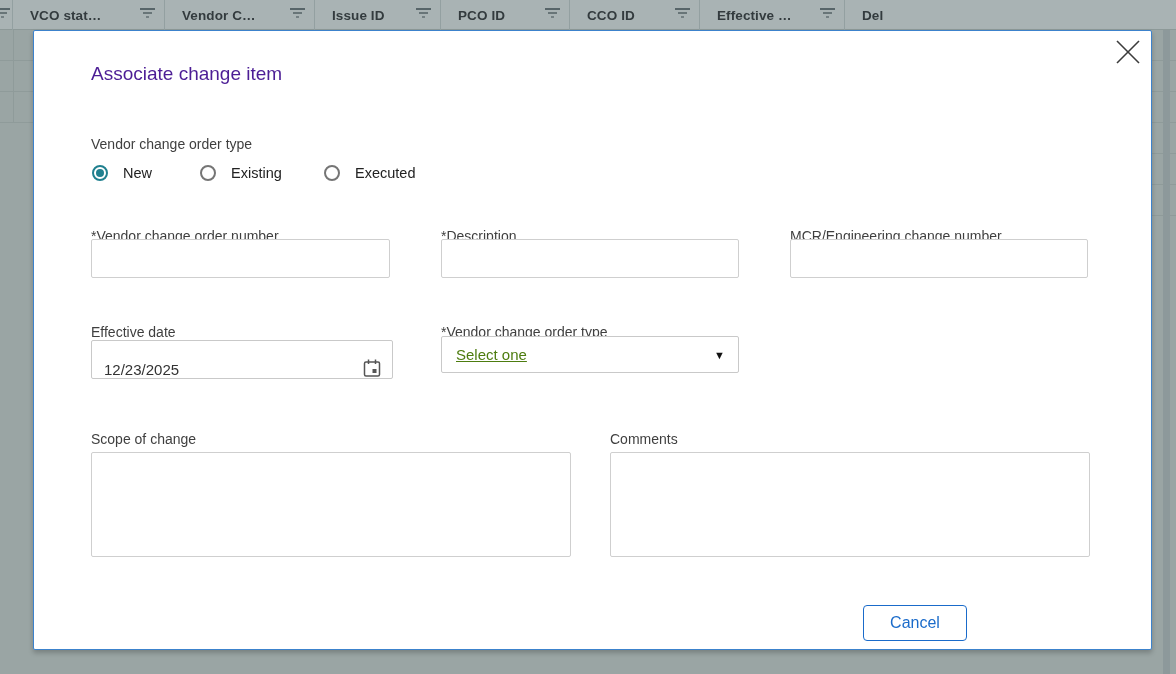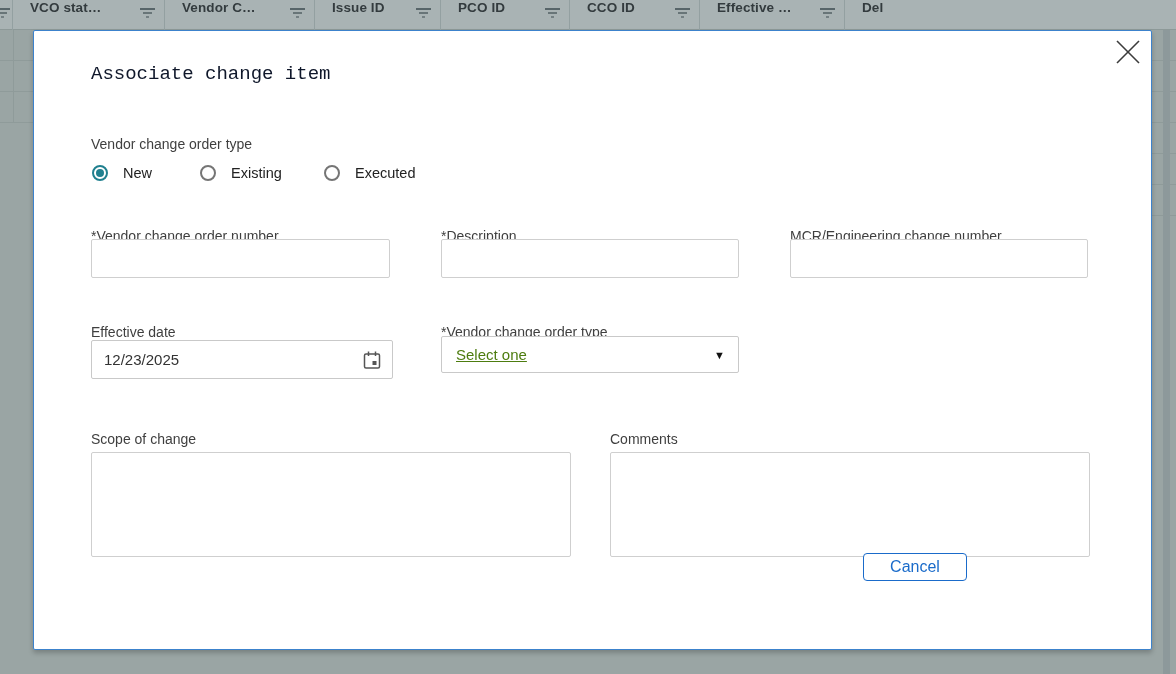--- a/index.html
+++ b/index.html
@@ -5,21 +5,21 @@
   * { margin:0; padding:0; box-sizing:border-box; }
   html,body { width:1176px; height:674px; overflow:hidden; }
   body { font-family:"Liberation Sans", sans-serif; position:relative; background:#9aa5a4; }
 
   
   .bg-header{
     position:absolute; left:0; top:0; width:1176px; height:30px;
     display:flex; background:#a9b3b4; border-bottom:1px solid #8d9998;
   }
   .hcell{
-    position:relative; height:30px; display:flex; 
+    position:relative; height:30px; display:flex; align-items:center;
     border-right:1px solid #93a0a1; padding-left:17px; overflow:hidden; flex:0 0 auto;
   }
   .hlabel{ font-size:13.5px; font-weight:bold; color:#333b3e; letter-spacing:.1px; white-space:nowrap; }
   .filter-icon{ position:absolute; right:9px; top:8px; width:16px; height:13px; }
   .filter-icon i{ display:block; background:#576569; height:2px; margin:0 auto 2px auto; }
   .filter-icon i:nth-child(1){ width:15px; }
   .filter-icon i:nth-child(2){ width:9px; opacity:.8; }
   .filter-icon i:nth-child(3){ width:3px; opacity:.65; }
   .hcell.stub{ padding-left:0; }
   .hcell.stub .filter-icon{ right:auto; left:-6px; }
@@ -30,58 +30,58 @@
   .bg-rows-right{ position:absolute; left:1152px; top:123px; width:24px; }
   .bg-scrollbar{ position:absolute; left:1163px; top:30px; width:7px; height:644px; background:#8d999b; }
 
   
   .modal{
     position:absolute; left:33px; top:30px; width:1119px; height:620px;
     background:#ffffff; border:1.5px solid #3c82cc; border-radius:2px;
     box-shadow:0 3px 5px rgba(0,0,0,.22);
   }
   .close-btn{ position:absolute; left:1080px; top:7px; width:28px; height:28px; cursor:pointer; }
-  .modal-title{ position:absolute; left:57px; top:32px; font-size:19px; font-weight:normal; color:#0f172a;font-family:Liberation Mono, monospace; }
+  .modal-title{ position:absolute; left:57px; top:32px; font-size:19px; font-weight:normal; color:#4c1d95; }
 
   .fld-label{ position:absolute; font-size:14px; color:#3f3f3f; white-space:nowrap;margin-top:12px; }
 
   
   .radio-item{ position:absolute; top:134px; display:flex; align-items:center; cursor:pointer; }
   .radio-circle{ width:16px; height:16px; border-radius:50%; border:2px solid #757575; position:relative; background:#fff; }
   .radio-circle.sel{ border-color:#20808f; }
   .radio-circle.sel::after{
     content:""; position:absolute; left:2px; top:2px; width:8px; height:8px;
     border-radius:50%; background:#20808f;
   }
   .radio-text{ margin-left:15px; font-size:14.5px; color:#222; }
 
   
   .txt-input{
     position:absolute; height:39px; border:1px solid #cfcfcf; border-radius:2px;
     background:#fff; font-family:"Liberation Sans", sans-serif; font-size:15px; color:#333; padding:0 12px; outline:none;
   }
   .date-wrap{ position:absolute; left:57px; top:309px; width:302px; height:39px;
-    border:1px solid #c9c9c9; border-radius:2px; background:#fff; display:flex; align-items:center; }
+    border:1px solid #c9c9c9; border-radius:2px; background:#fff; display:flex; align-items:flex-end; }
   .date-value{ flex:1; padding-left:12px; font-size:15px; color:#333; }
   .cal-icon{ width:20px; height:20px; margin-right:10px; cursor:pointer; }
 
   .select-box{ position:absolute; left:407px; top:305px; width:298px; height:37px;
     border:1px solid #c9c9c9; border-radius:2px; background:#fff;
     display:flex; align-items:center; cursor:pointer; }
   .select-value{ flex:1; padding-left:14px; font-size:15px; color:#4d7c0f;text-decoration:underline; }
   .select-caret{ margin-right:13px; font-size:11px; color:#111; }
 
   .txt-area{
     position:absolute; top:421px; width:480px; height:105px;
     border:1px solid #cfcfcf; border-radius:2px; background:#fff; resize:none; outline:none;
     font-family:"Liberation Sans", sans-serif; font-size:14px; color:#333; padding:8px 10px;
   }
 
   
-  .btn{ position:absolute; top:522px; height:28px; border-radius:4px; font-size:16px;
+  .btn{ position:absolute; top:574px; height:36px; border-radius:4px; font-size:16px;
     display:flex; align-items:center; justify-content:center; cursor:pointer;
     font-family:"Liberation Sans", sans-serif; }
   .btn-cancel{ left:829px; width:104px; background:#fff; border:1.5px solid #1a6bca; color:#1a6bca; }
   .btn-save{ left:965px; width:91px; background:#c3d8f1; border:none; color:#f2f6fb; cursor:default; }
 </style>
 </head>
 <body>
 
 <div>
   <div class="bg-header">

